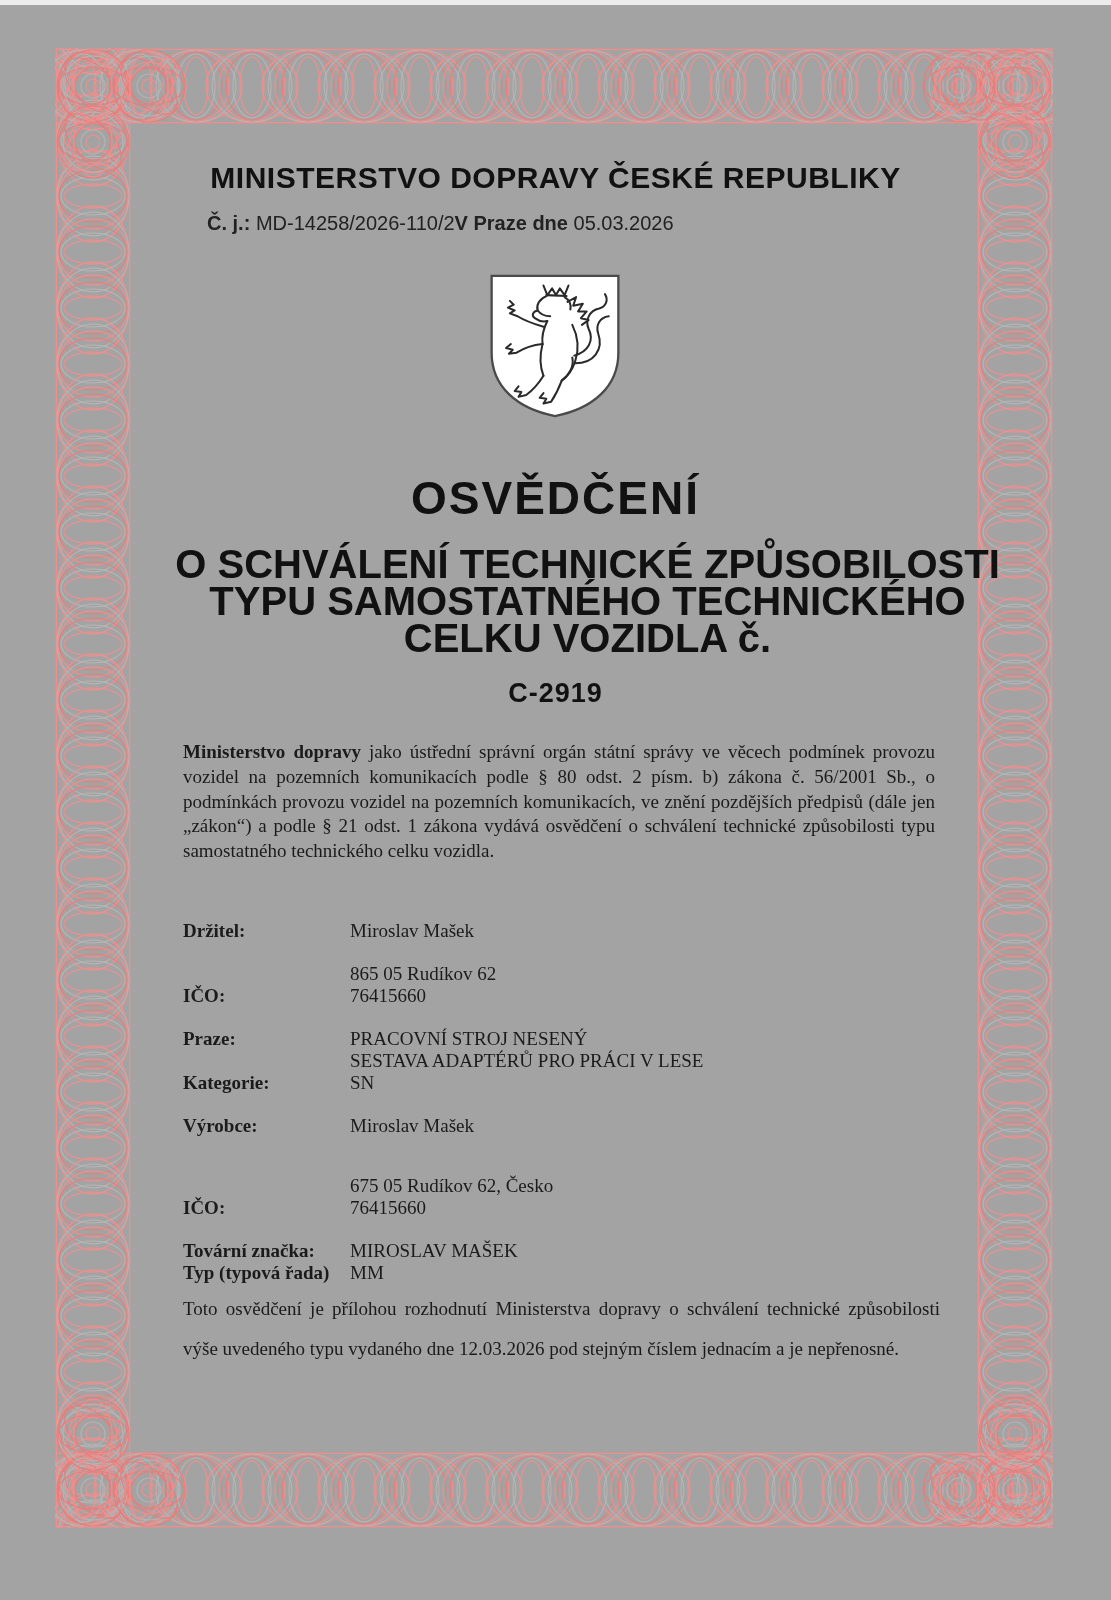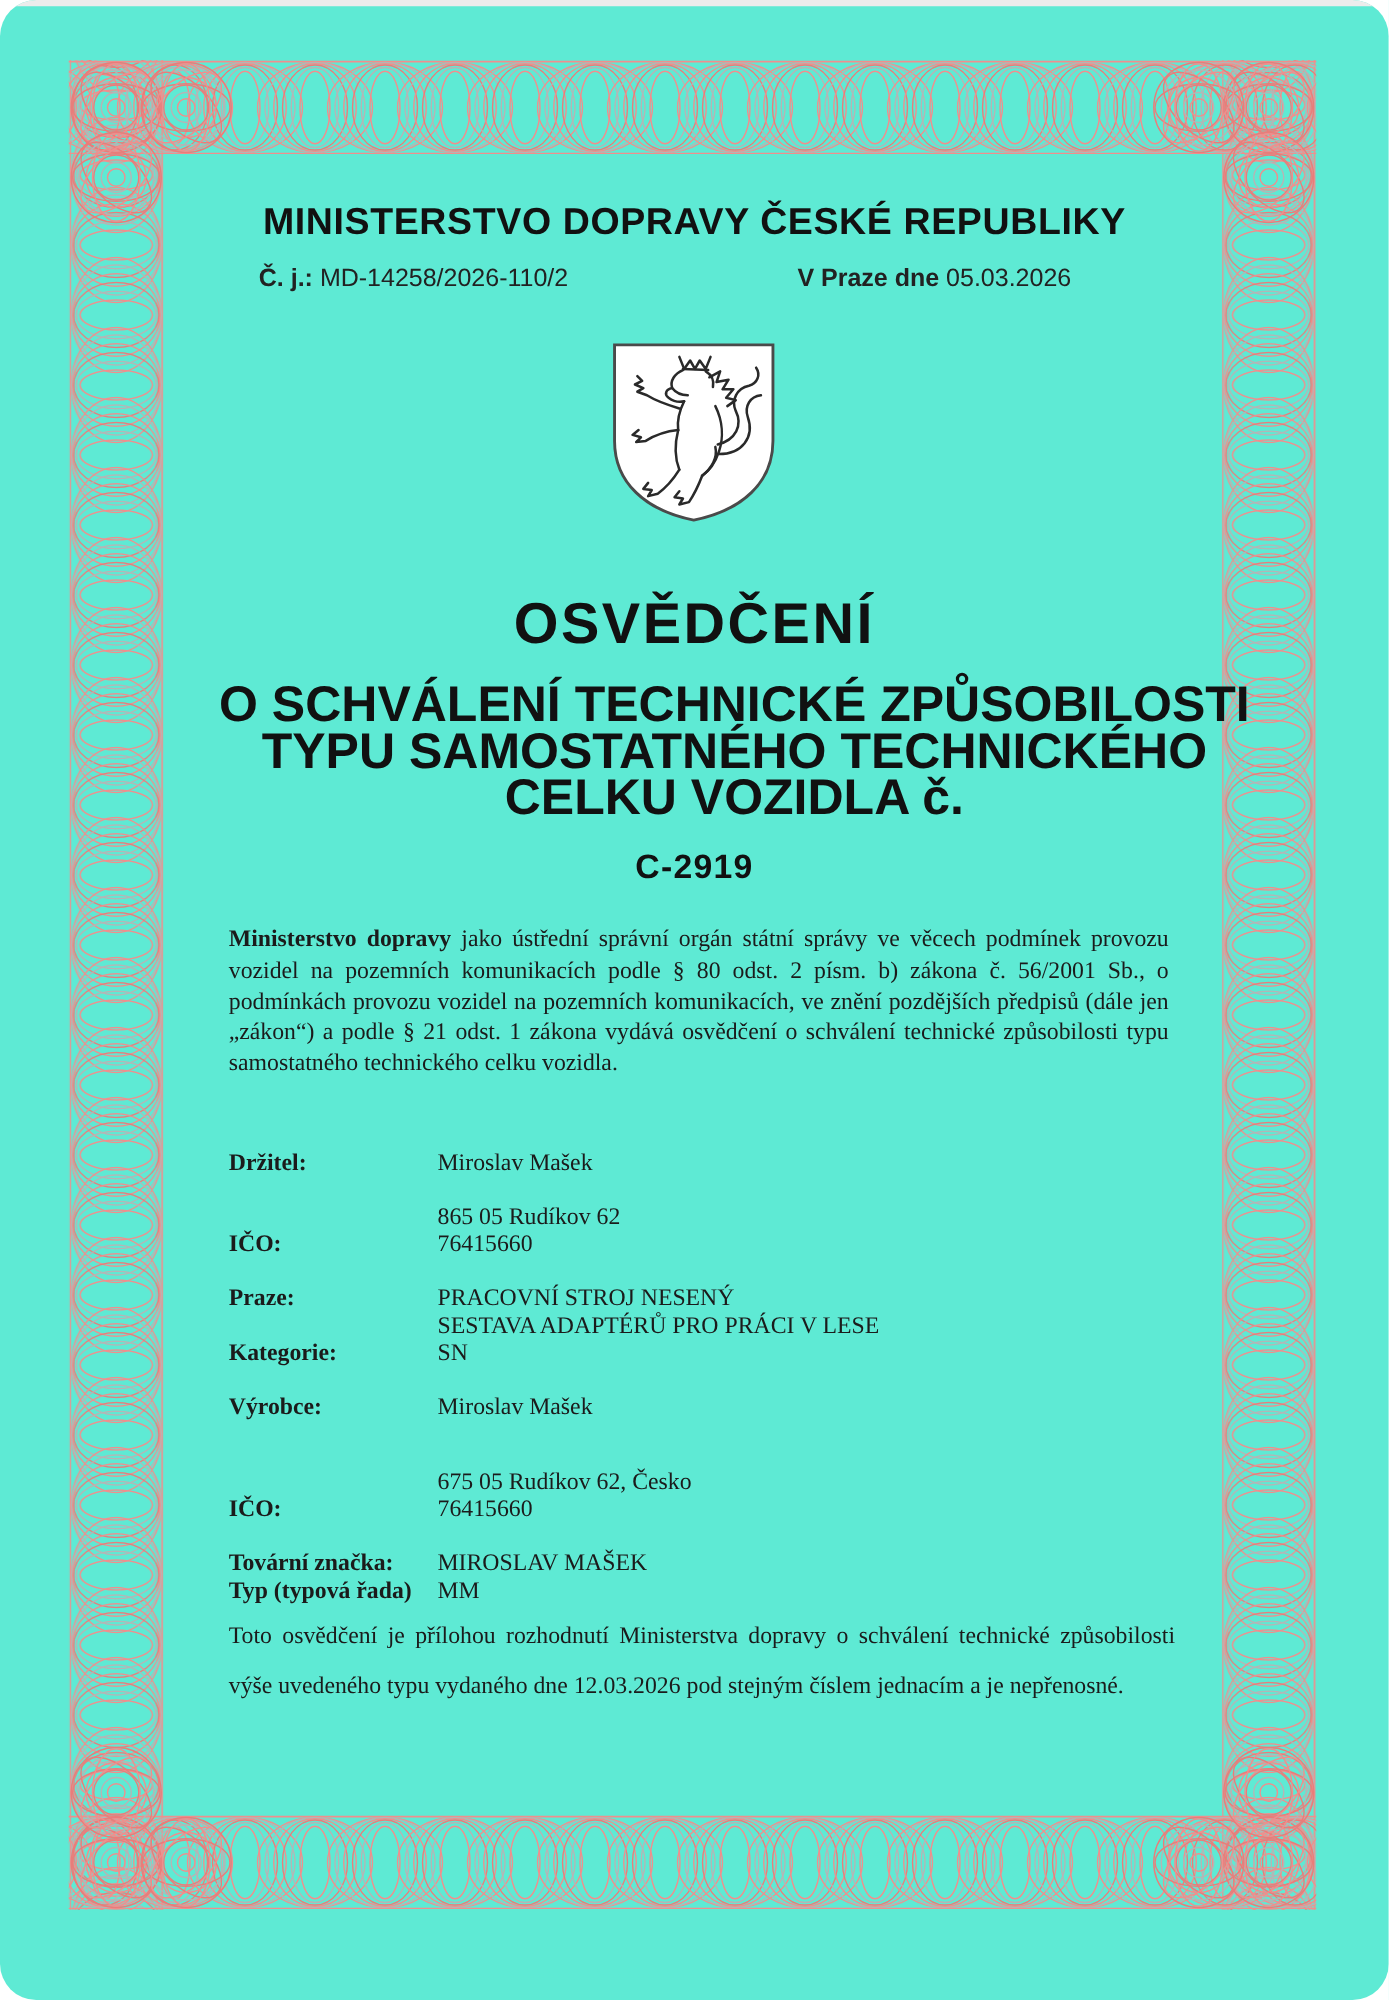--- a/index.html
+++ b/index.html
@@ -1,34 +1,34 @@
 <!DOCTYPE html>
 <html style="--border-pink: #ef8f8d; --border-pink-strong: #e97d7a; --border-gray: #b5b5b5; --emblem-stroke: #2a2a2a; --text-color: #1b1b1b;"><head>
 <meta charset="utf-8">
 <style>
   html,body{margin:0;padding:0;background:#fff;}
   .page{
-    position:relative;width:1111px;height:1600px;background:#5eead4;overflow:hidden;
-    font-family:"Liberation Serif",serif;color:var(--text-color,#1b1b1b);border-radius:29px;
+    position:relative;width:1111px;height:1600px;background:#a3a3a3;overflow:hidden;
+    font-family:"Liberation Serif",serif;color:var(--text-color,#1b1b1b);
   }
   .scan-strip{position:absolute;top:0;left:0;width:100%;height:5px;background:#ececec;}
   .border-svg{position:absolute;top:0;left:0;}
   .pk{stroke:var(--border-pink,#ef8f8d);fill:none;}
   .pk2{stroke:var(--border-pink-strong,#e97f7c);fill:none;}
   .gy{stroke:var(--border-gray,#b5b5b5);fill:none;}
 
   .ministry{
     position:absolute;top:161px;left:0;width:100%;text-align:center;
     font-family:"Liberation Sans",sans-serif;font-weight:bold;font-size:30px;
     letter-spacing:.5px;color:#111;
   }
   .refline{
     position:absolute;top:212px;left:207px;width:650px;
-    display:flex;justify-content:space-between;
-    font-family:"Liberation Sans",sans-serif;font-size:20px;color:#222;gap:24px;
+    display:flex;justify-content:flex-start;
+    font-family:"Liberation Sans",sans-serif;font-size:20px;color:#222;
   }
   .refline b{font-weight:bold;}
   .arms{position:absolute;top:271px;left:483px;}
   .lion{stroke:var(--emblem-stroke,#2a2a2a);fill:none;stroke-width:2.1;stroke-linecap:round;stroke-linejoin:round;}
   .shield{stroke:#4a4a4a;fill:#fff;stroke-width:2.4;}
 
   .main-title{
     position:absolute;top:471px;left:0;width:100%;text-align:center;
     font-family:"Liberation Sans",sans-serif;font-weight:bold;font-size:46px;
     letter-spacing:2px;color:#111;

